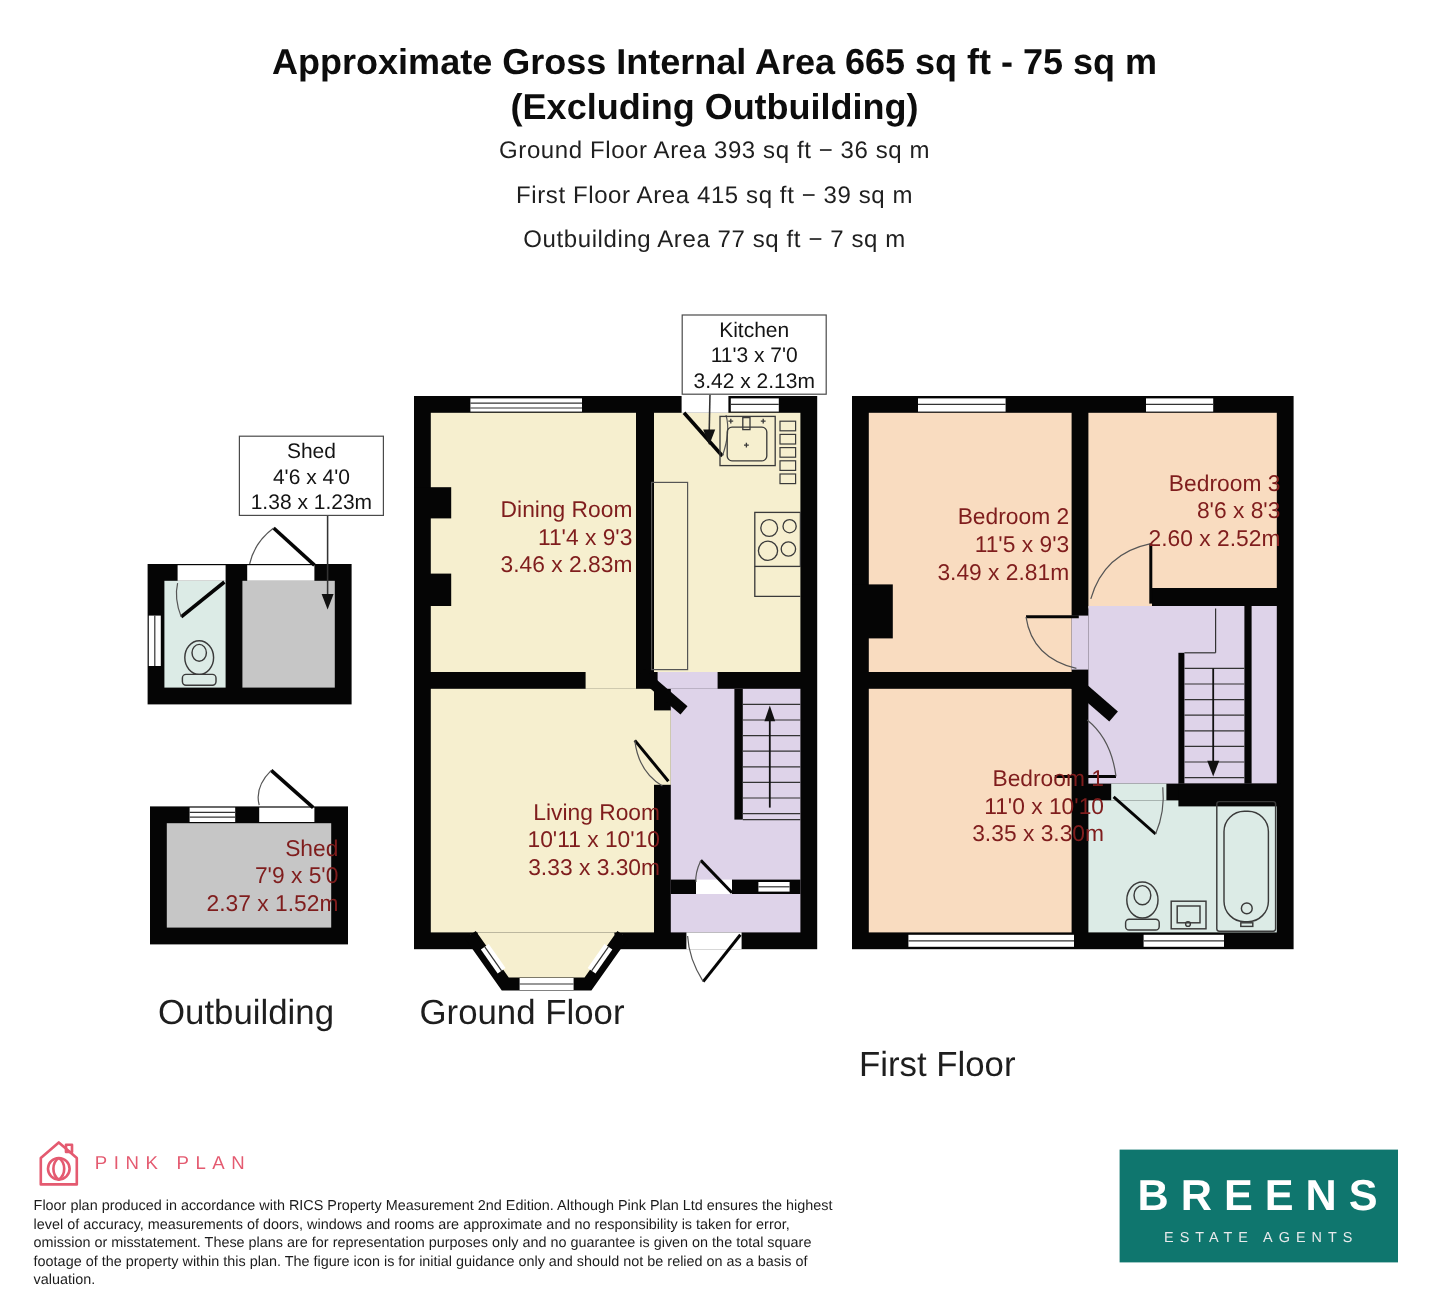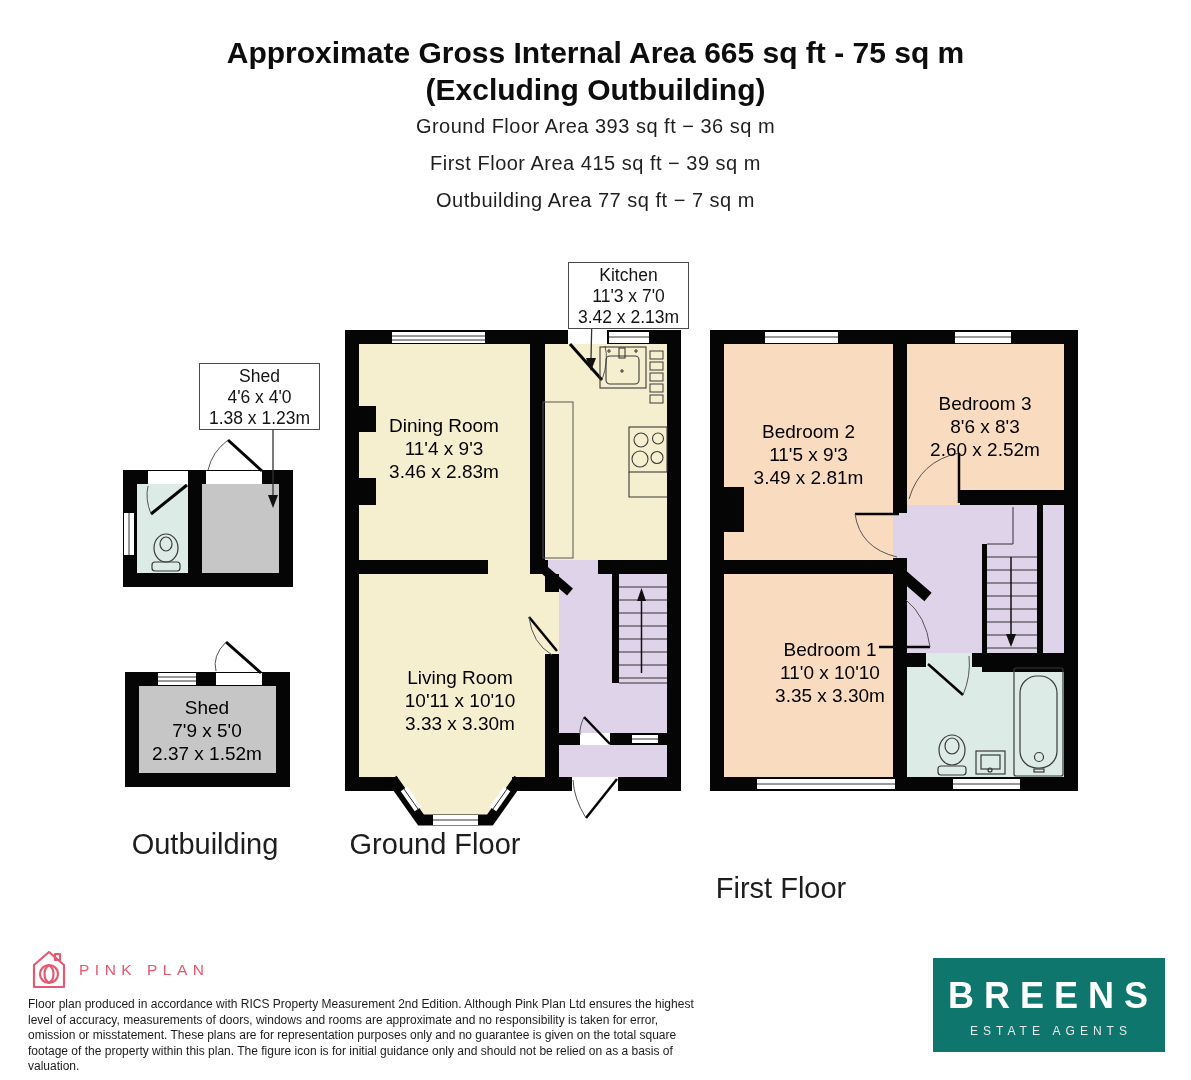--- a/index.html
+++ b/index.html
@@ -3,21 +3,21 @@
 <meta charset="utf-8">
 <style>
   html,body{margin:0;padding:0;background:#fff;}
   .canvas{position:relative;width:1191px;height:1080px;background:#fff;overflow:hidden;
           font-family:"Liberation Sans", sans-serif;color:#1a1a1a;}
   .abs{position:absolute;}
   svg{position:absolute;left:0;top:0;}
   .hdr{left:0;top:34px;width:1191px;text-align:center;line-height:37px;}
   .hdr .b{font-size:30px;font-weight:bold;color:#0d0d0d;}
   .hdr .r{font-size:20px;font-weight:normal;letter-spacing:.5px;color:#1f1f1f;}
-  .room-label{text-align:center;font-size:19px;line-height:23px;color:#000000;}
+  .room-label{text-align:right;font-size:19px;line-height:23px;color:#7f1d1d;}
   .callout{background:#fff;border:1.5px solid #4a4a4a;text-align:center;
            font-size:17.5px;line-height:21px;padding-top:2px;color:#141414;}
   .caption{text-align:center;font-size:29px;color:#1e1e1e;}
   .brand-text{font-size:15.5px;letter-spacing:5.5px;color:#e45a70;font-weight:normal;}
   .disclaimer{width:680px;font-size:12px;line-height:15.5px;color:#1c1c1c;}
   .agent-box{background:#0f766e;text-align:center;}
   .agent-name{font-size:36px;font-weight:bold;letter-spacing:10px;color:#fff;
               padding-top:17px;padding-left:8px;}
   .agent-sub{font-size:12px;letter-spacing:5px;color:#e8eaec;padding-top:7px;padding-left:4px;}
 </style>

